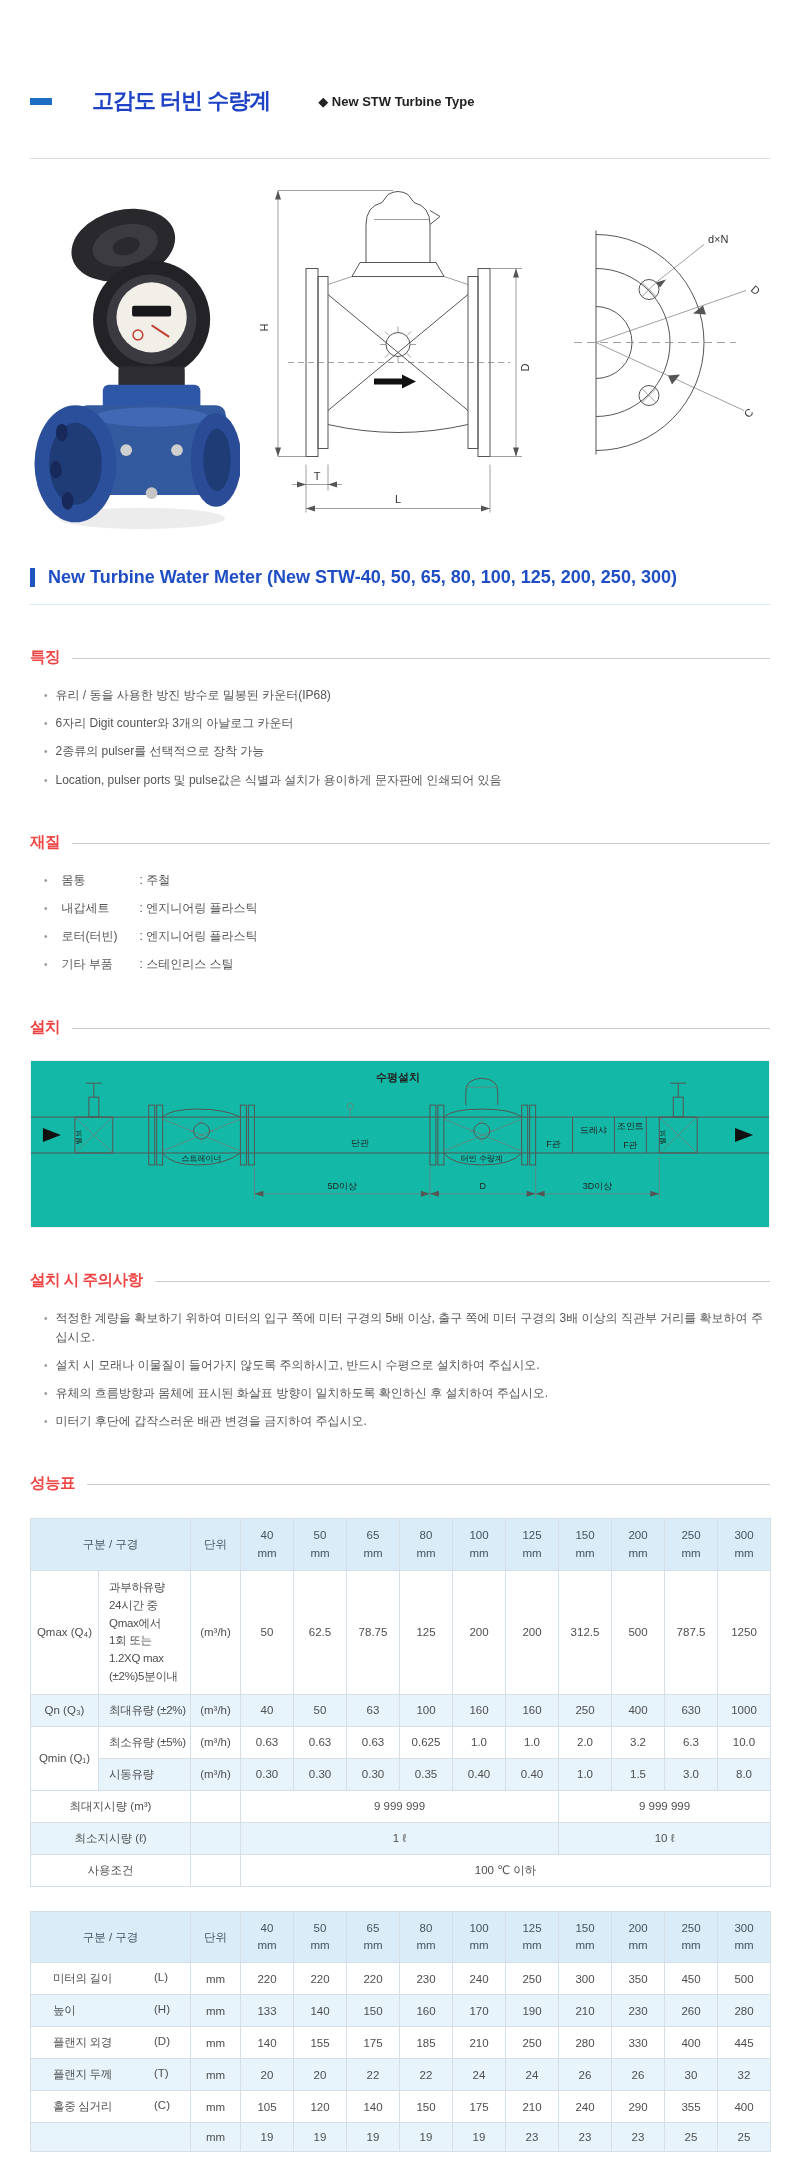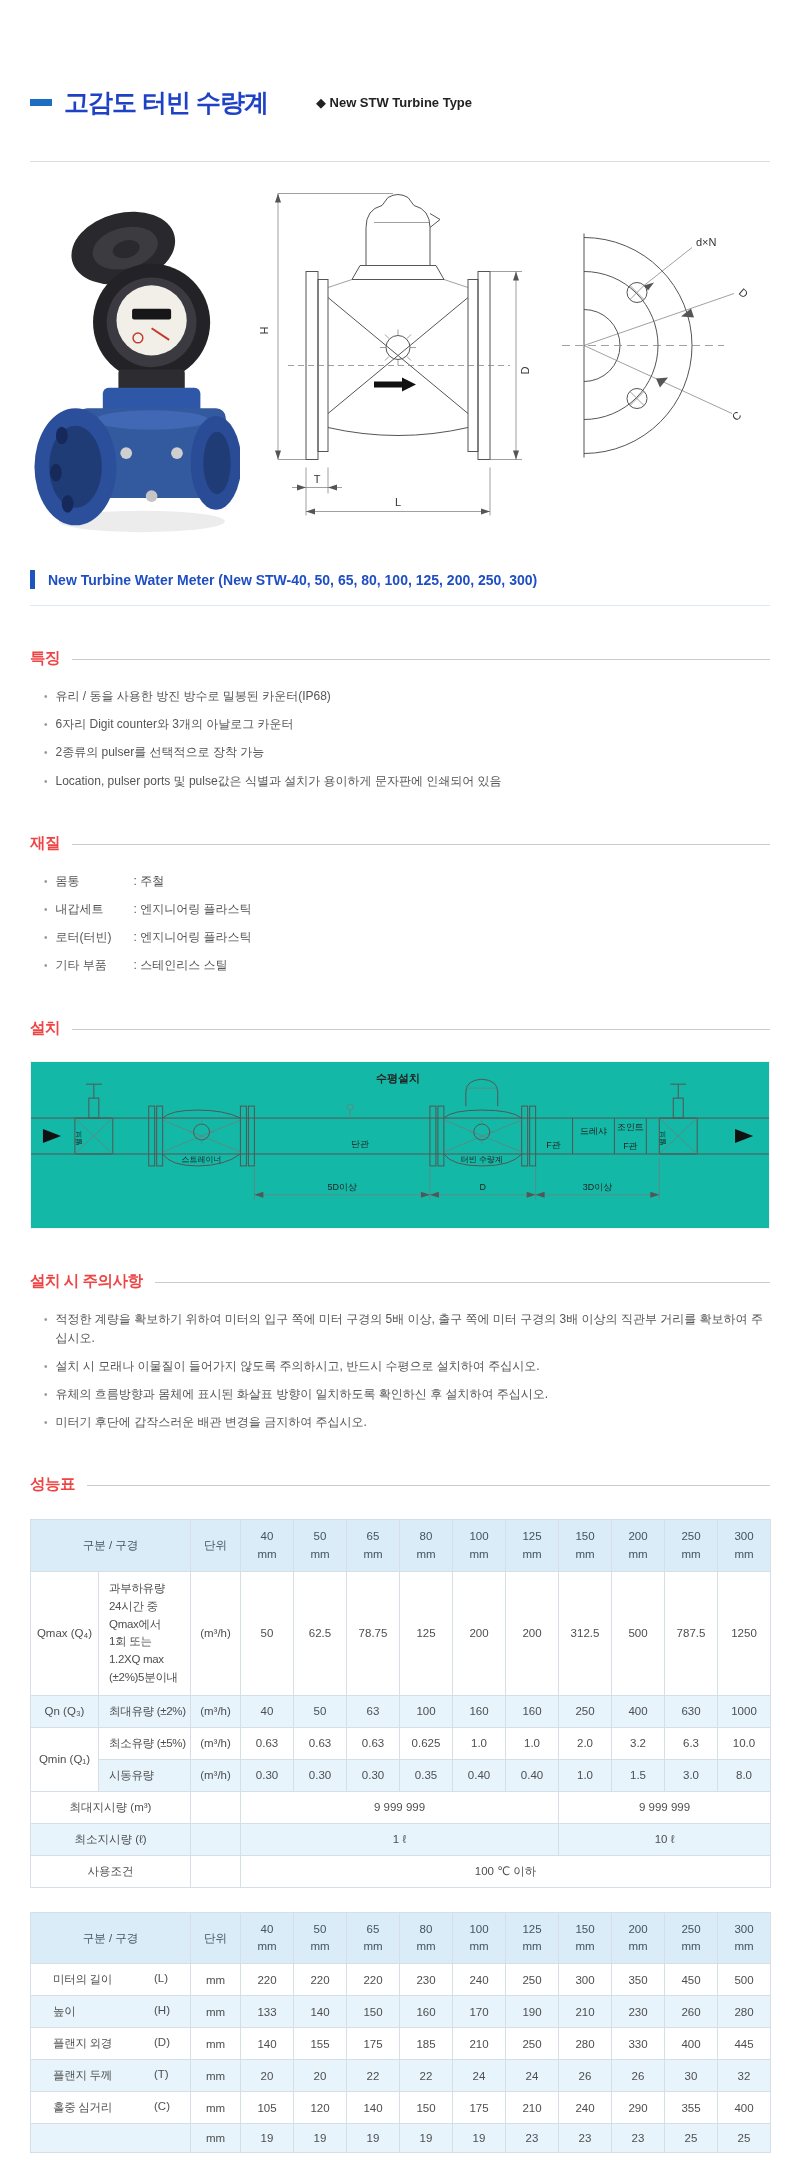--- a/index.html
+++ b/index.html
@@ -3,50 +3,50 @@
 <meta charset="utf-8">
 <style>
   * { margin:0; padding:0; box-sizing:border-box; }
   html,body { background:#fff; }
   body { width:800px; font-family:"Liberation Sans","DejaVu Sans",sans-serif; color:#4e4e4e; }
   .content { margin:0 30px; width:740px; }
 
   
   .page-header { display:flex; align-items:center; padding-top:86px; }
   .title-dash { width:22px; height:7px; background:#1b6ec2; margin-right:12px; }
-  .page-title { font-size:25px; font-weight:bold; color:#1e41c6; letter-spacing:-1px; }
+  .page-title { font-size:22px; font-weight:bold; color:#1e41c6; letter-spacing:-1px;margin-left:28px; }
   .page-subtitle { font-size:13px; color:#222; margin-left:48px; font-weight:bold; }
   .top-rule { border:none; border-top:1px solid #ddd; margin-top:42px; }
 
   
   .images-row { position:relative; height:378px; }
   .photo-box { position:absolute; left:0; top:12px; }
   .side-box { position:absolute; left:218px; top:6px; }
-  .flange-box { position:absolute; left:524px; top:6px;text-align:center; }
+  .flange-box { position:absolute; left:536px; top:6px;text-align:center; }
   svg .ln { stroke:#555; stroke-width:1; fill:none; }
   svg .thin { stroke:#777; stroke-width:0.7; fill:none; }
   svg .dimtxt { font-size:11px; fill:#333; font-family:"Liberation Sans",sans-serif; }
 
   
   .product-heading { display:flex; align-items:center; margin-top:30px; padding-bottom:16px; border-bottom:1px solid #dce8f3; }
   .heading-bar { width:5px; height:19px; background:#1d54c0; }
-  .heading-text { margin-left:13px; font-size:14px; font-weight:bold; color:#1f4ec4; }
+  .heading-text { margin-left:13px; font-size:18px; font-weight:bold; color:#1f4ec4; }
 
   
   .sec-head { display:flex; align-items:center; margin-top:42px; }
   .sec-title { font-size:15.5px; font-weight:bold; color:#ef4444; letter-spacing:-0.5px; white-space:nowrap; }
   .sec-line { flex:1; height:1px; background:#ccc; margin-left:12px; margin-top:2px; }
 
   
   .bullets { margin:18px 0 0 14px; }
   .bullets .b-item { display:flex; font-size:12px; color:#555; line-height:1.6; margin-bottom:9px; }
   .bullets .dot { color:#999; margin-right:8px; font-size:10px; line-height:1.9; }
 
   .mat-item { display:flex; font-size:12px; color:#555; margin-bottom:10px; }
-  .mat-label { width:78px; }
+  .mat-label { width:78px;margin-left:6px; }
 
   
   .install-box { margin-top:22px; background:#14b8a6; border:1px solid #f1f1f1; padding:6px 0; }
   svg .instxt { font-size:9px; fill:#222; font-family:"Liberation Sans",sans-serif; text-anchor:middle; }
 
   
   table { border-collapse:collapse; width:740px; table-layout:fixed; margin-top:24px; border:1px solid #cfdbe2; }
   td { border:1px solid #d6dfe6; font-size:11.5px; color:#4e4e4e; text-align:center; vertical-align:middle; padding:8px 2px; }
   .hdr td { background:#d9ecf7; color:#44545e; padding:8px 0; }
   .hdr .sz { line-height:1.5; }

